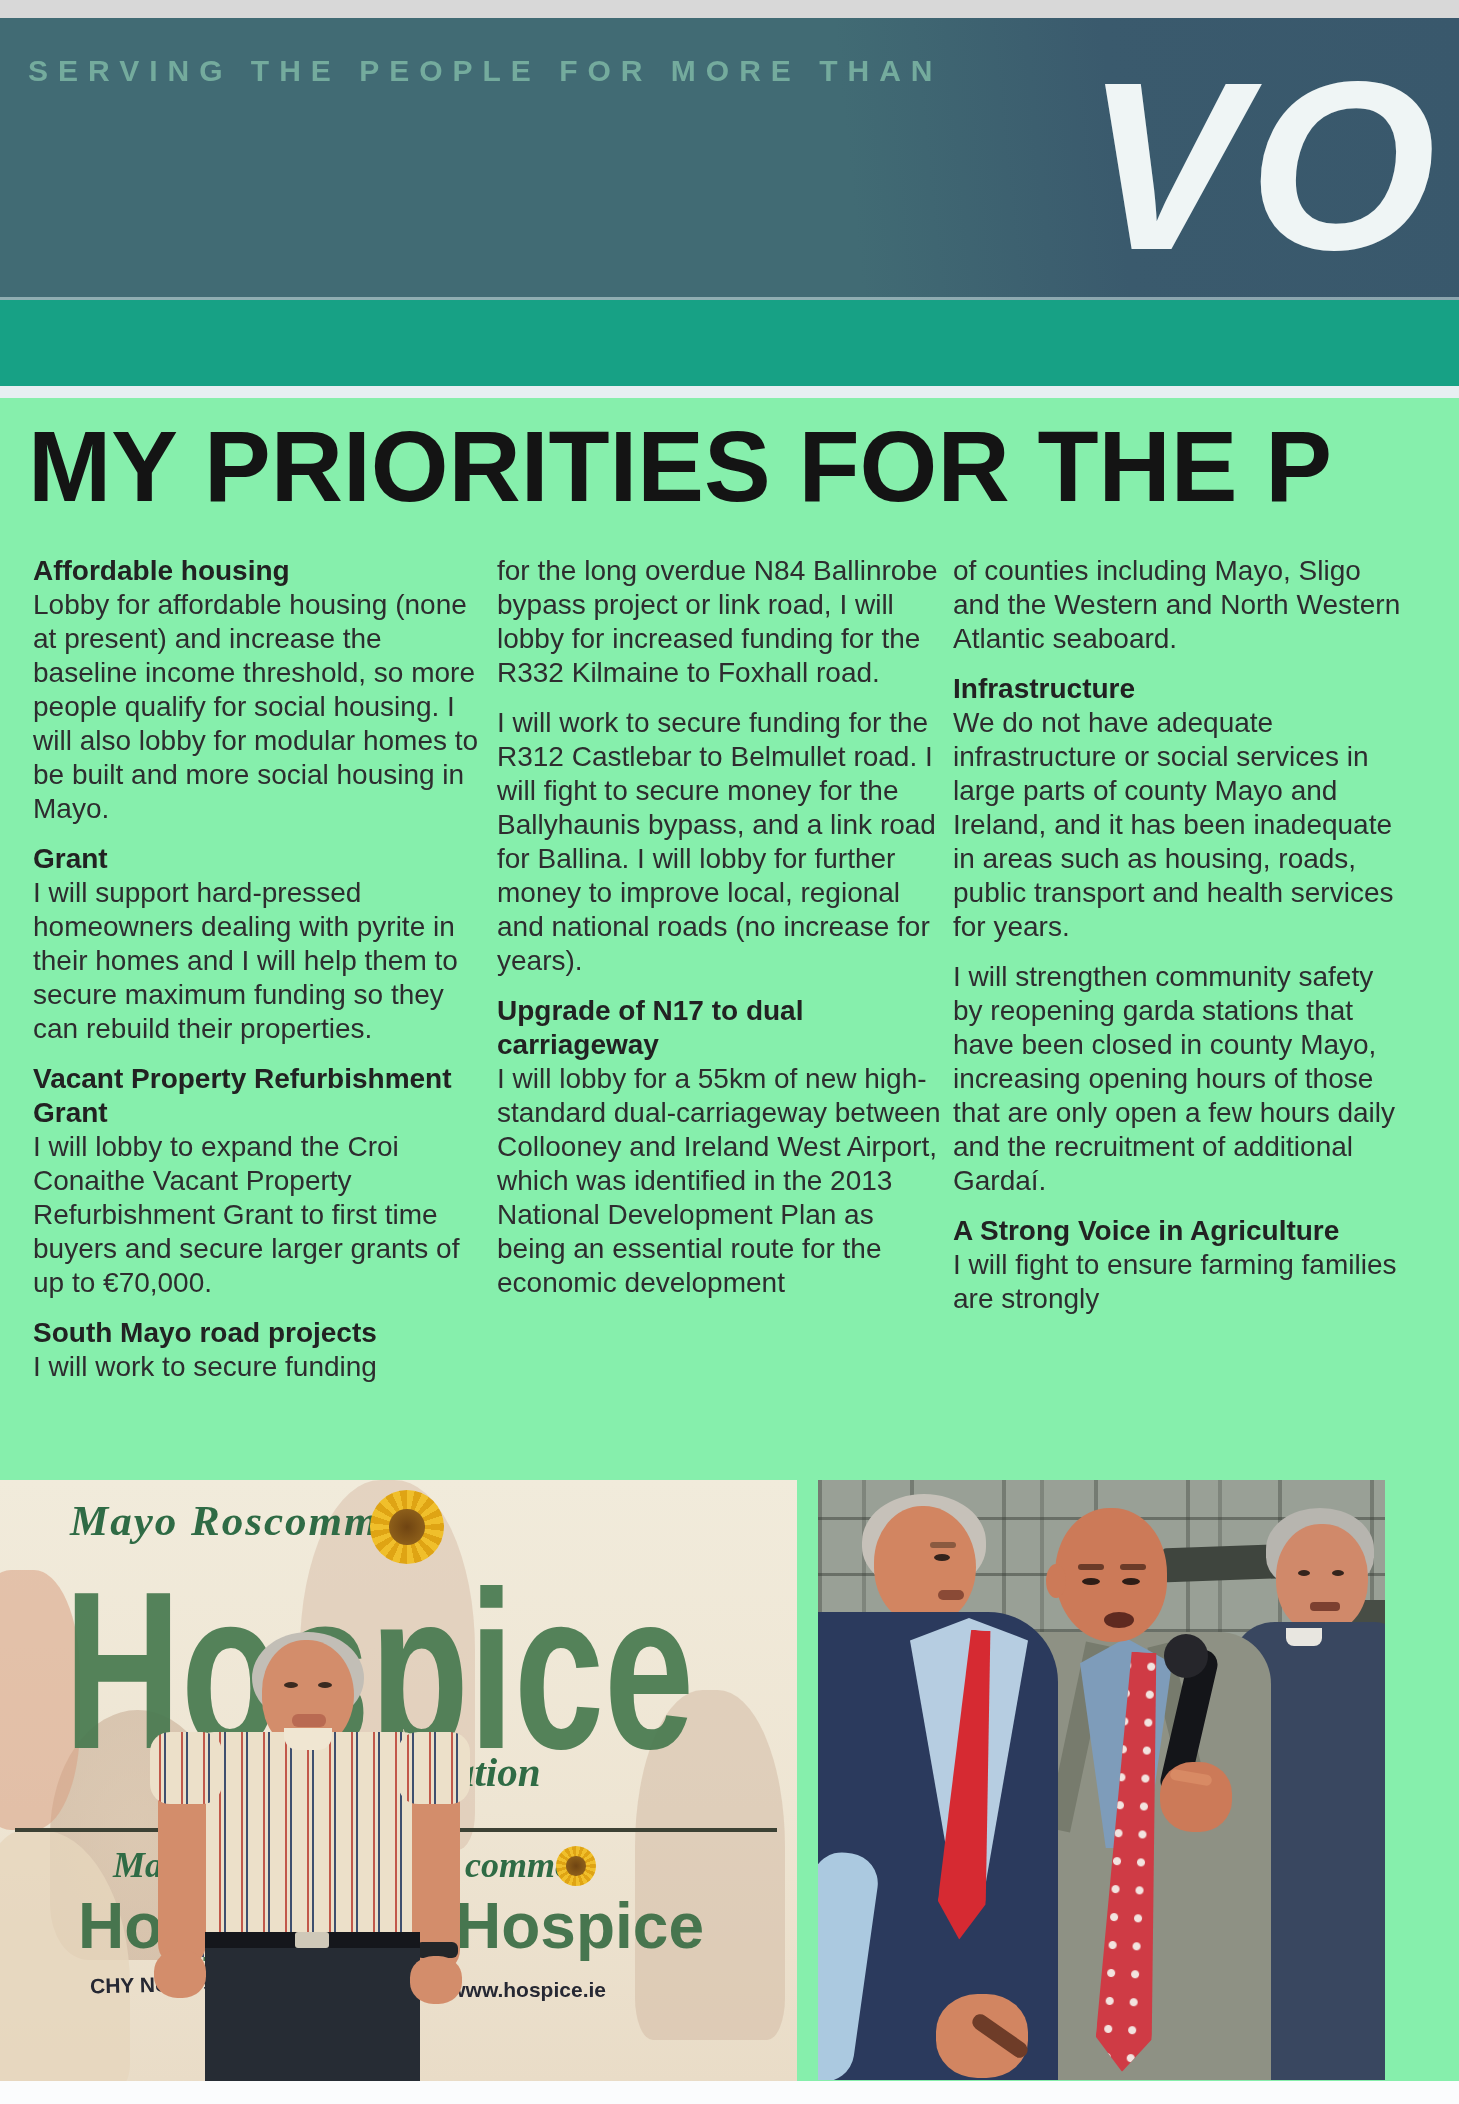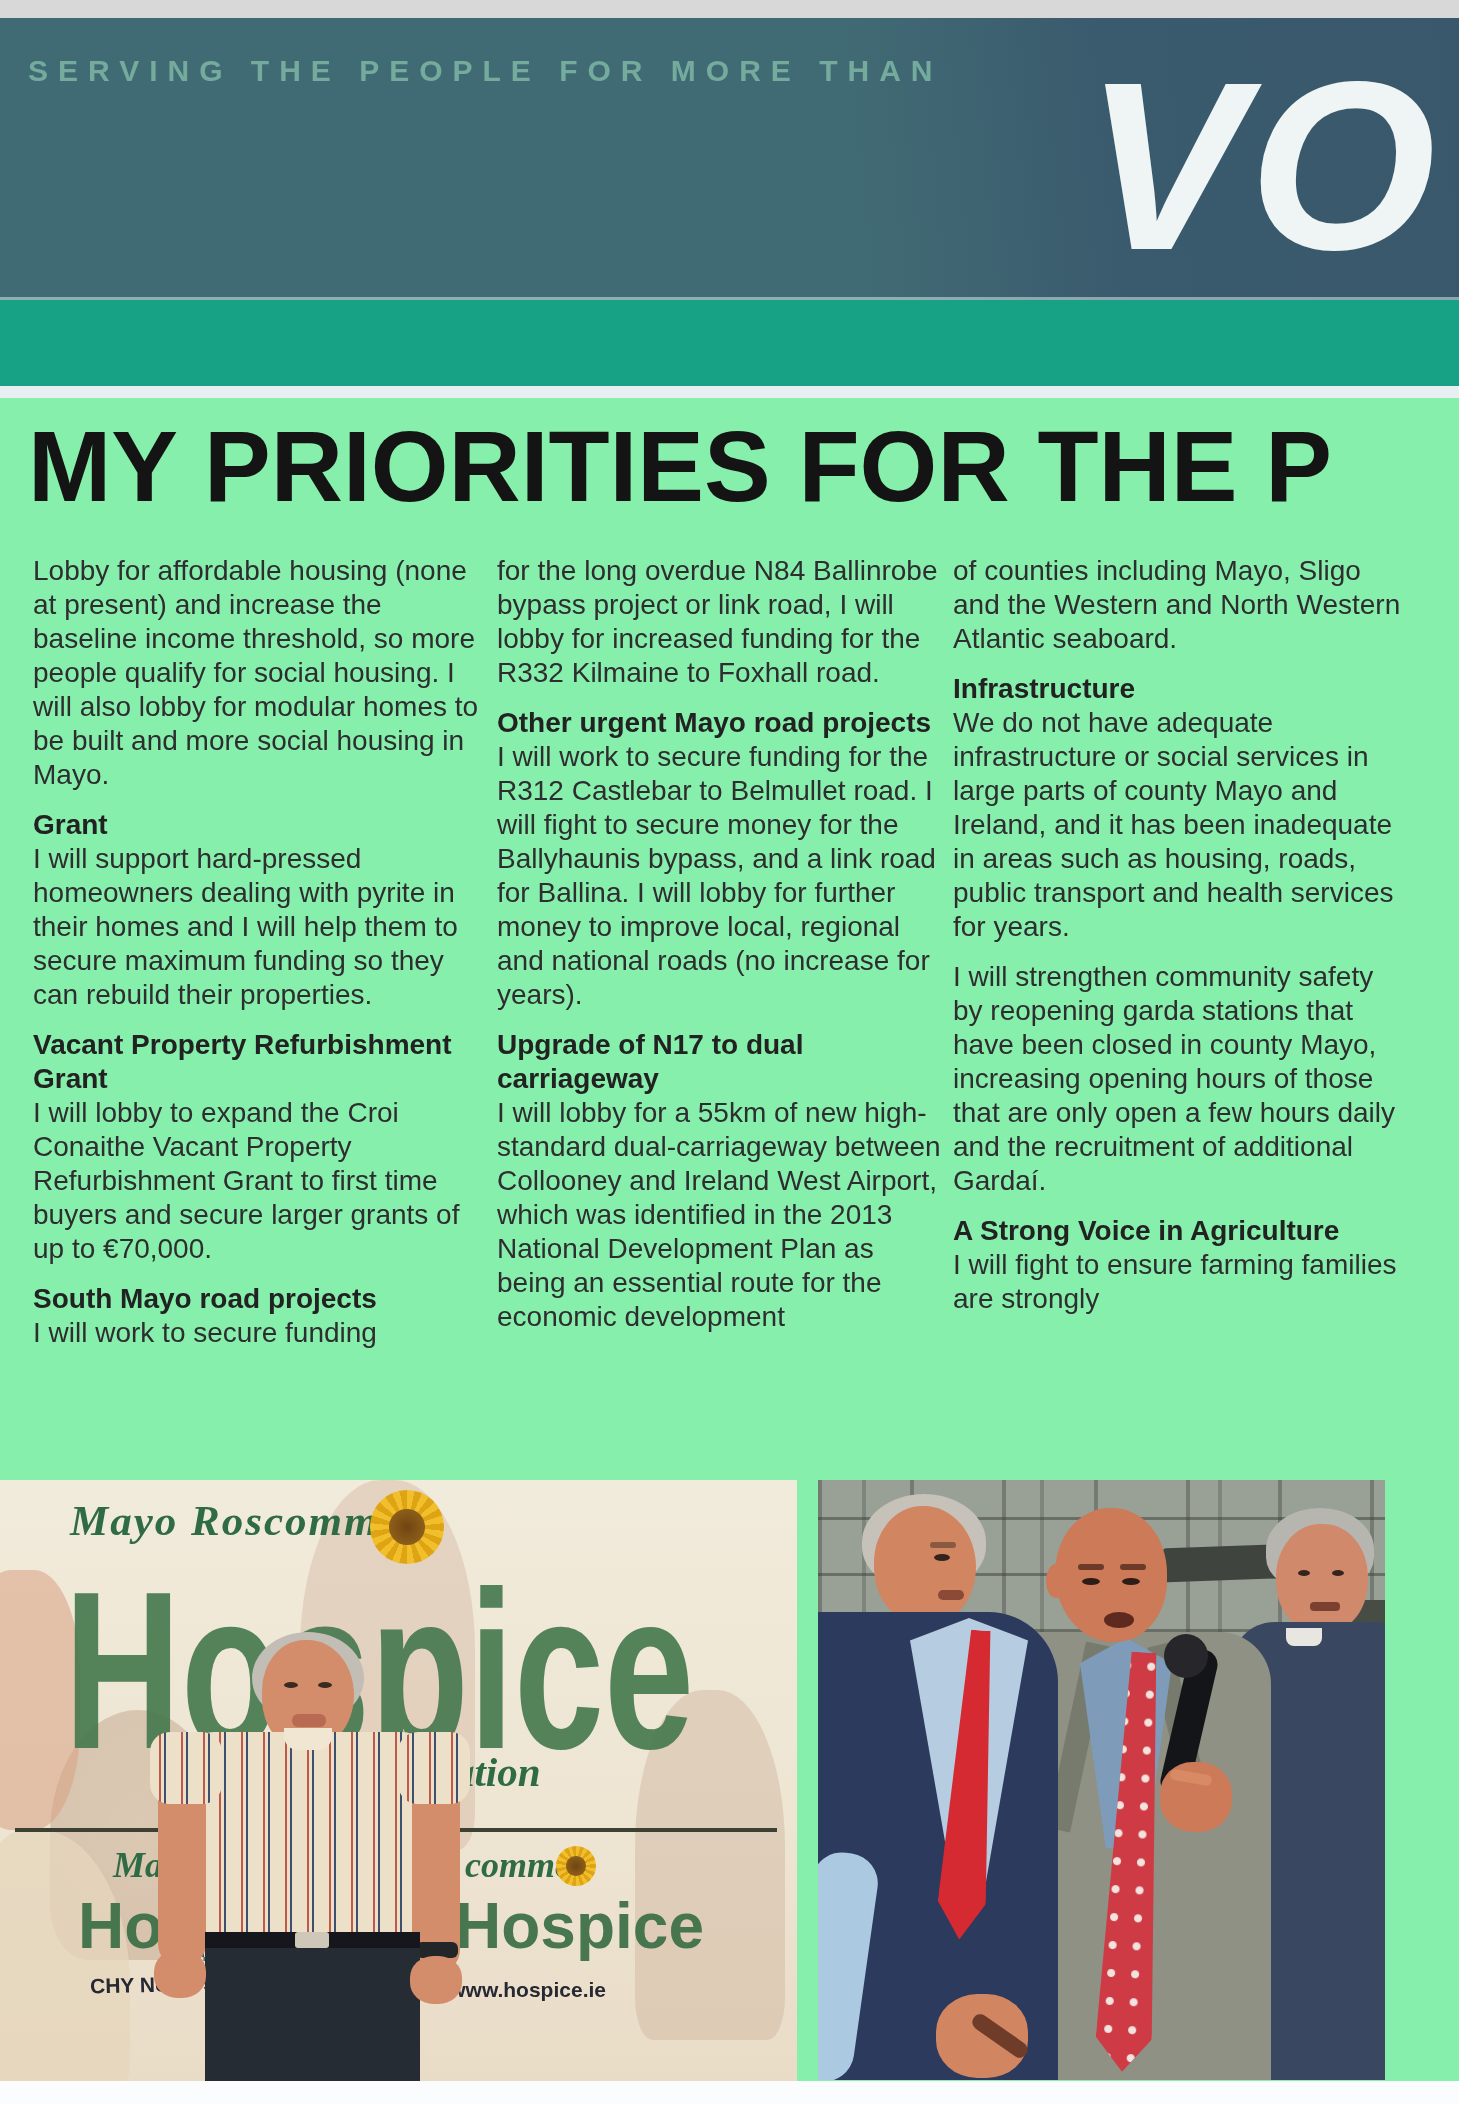--- a/index.html
+++ b/index.html
@@ -63,32 +63,32 @@
     <div class="tagline">SERVING THE PEOPLE FOR MORE THAN</div>
     <div class="vote">VO</div>
   </header>
   <div class="masthead-edge"></div>
   <div class="green-band"></div>
   <div class="band-fade"></div>
 
   <h1 class="headline">MY PRIORITIES FOR THE P</h1>
 
   <section class="col col1">
+    <h3>Affordable housing</h3>
     <p>Lobby for affordable housing (none at present) and increase the baseline income threshold, so more people qualify for social housing. I will also lobby for modular homes to be built and more social housing in Mayo.</p>
     <h3>Grant</h3>
     <p>I will support hard-pressed homeowners dealing with pyrite in their homes and I will help them to secure maximum funding so they can rebuild their properties.</p>
     <h3>Vacant Property Refurbishment Grant</h3>
     <p>I will lobby to expand the Croi Conaithe Vacant Property Refurbishment Grant to first time buyers and secure larger grants of up to €70,000.</p>
     <h3>South Mayo road projects</h3>
     <p>I will work to secure funding</p>
   </section>
 
   <section class="col col2">
     <p>for the long overdue N84 Ballinrobe bypass project or link road, I will lobby for increased funding for the R332 Kilmaine to Foxhall road.</p>
-    <h3>Other urgent Mayo road projects</h3>
     <p>I will work to secure funding for the R312 Castlebar to Belmullet road. I will fight to secure money for the Ballyhaunis bypass, and a link road for Ballina. I will lobby for further money to improve local, regional and national roads (no increase for years).</p>
     <h3>Upgrade of N17 to dual carriageway</h3>
     <p>I will lobby for a 55km of new high-standard dual-carriageway between Collooney and Ireland West Airport, which was identified in the 2013 National Development Plan as being an essential route for the economic development</p>
   </section>
 
   <section class="col col3">
     <p>of counties including Mayo, Sligo and the Western and North Western Atlantic seaboard.</p>
     <h3>Infrastructure</h3>
     <p>We do not have adequate infrastructure or social services in large parts of county Mayo and Ireland, and it has been inadequate in areas such as housing, roads, public transport and health services for years.</p>
     <p>I will strengthen community safety by reopening garda stations that have been closed in county Mayo, increasing opening hours of those that are only open a few hours daily and the recruitment of additional Gardaí.</p>

